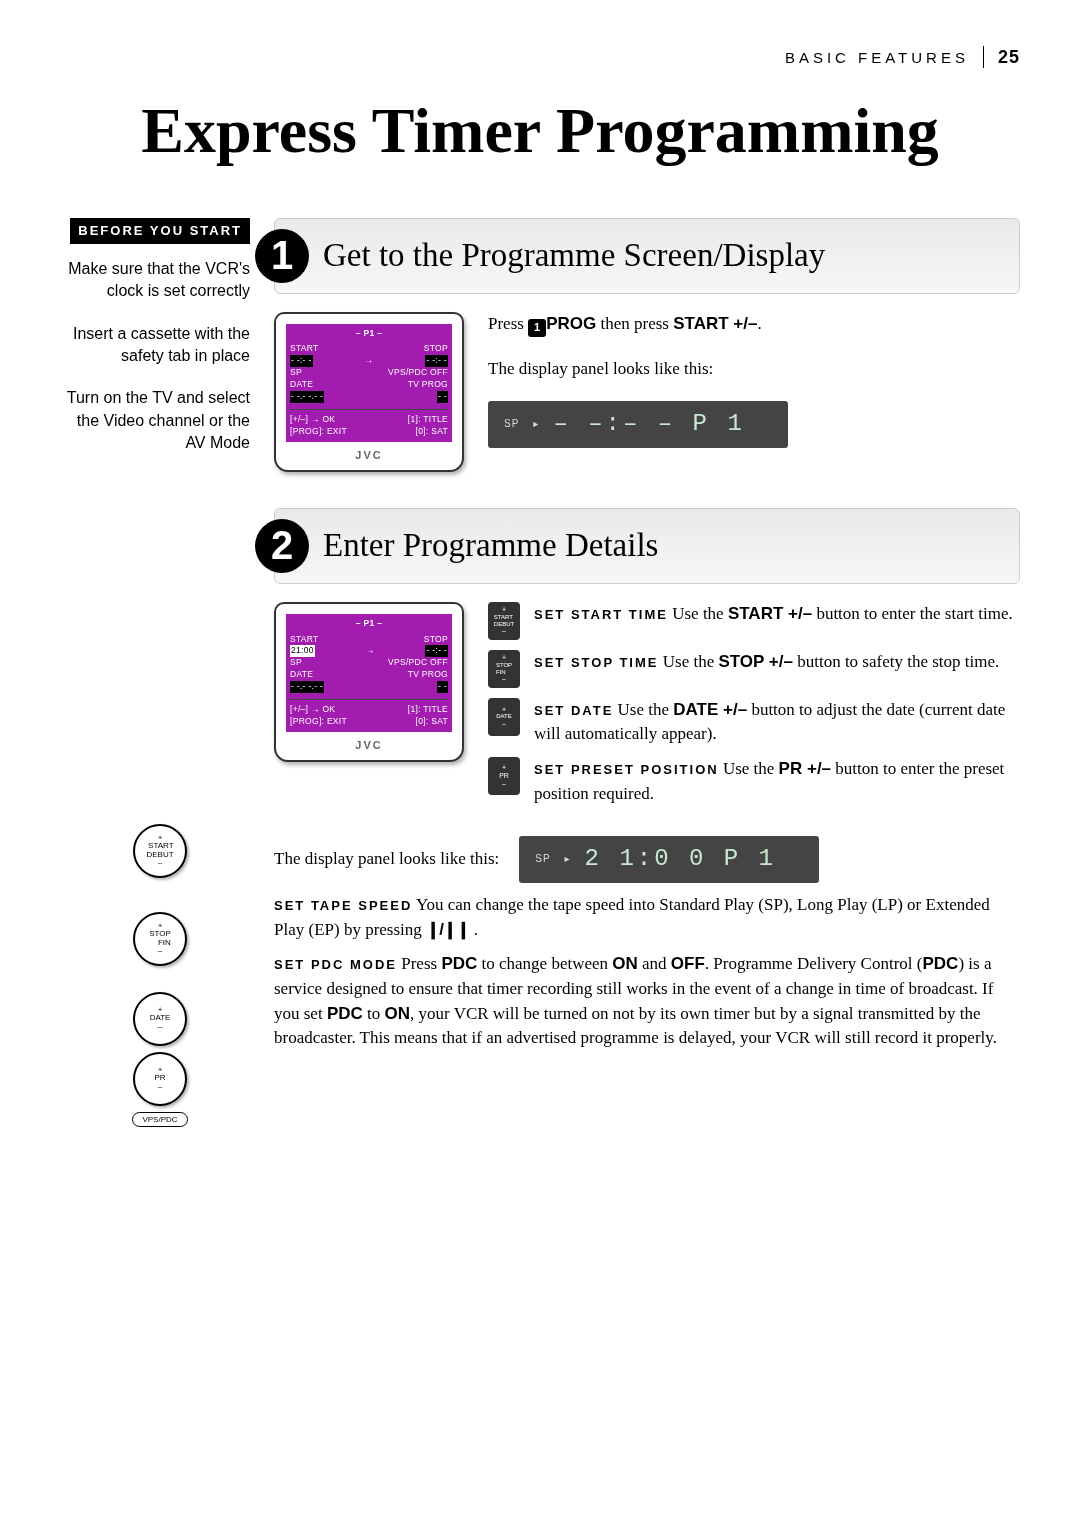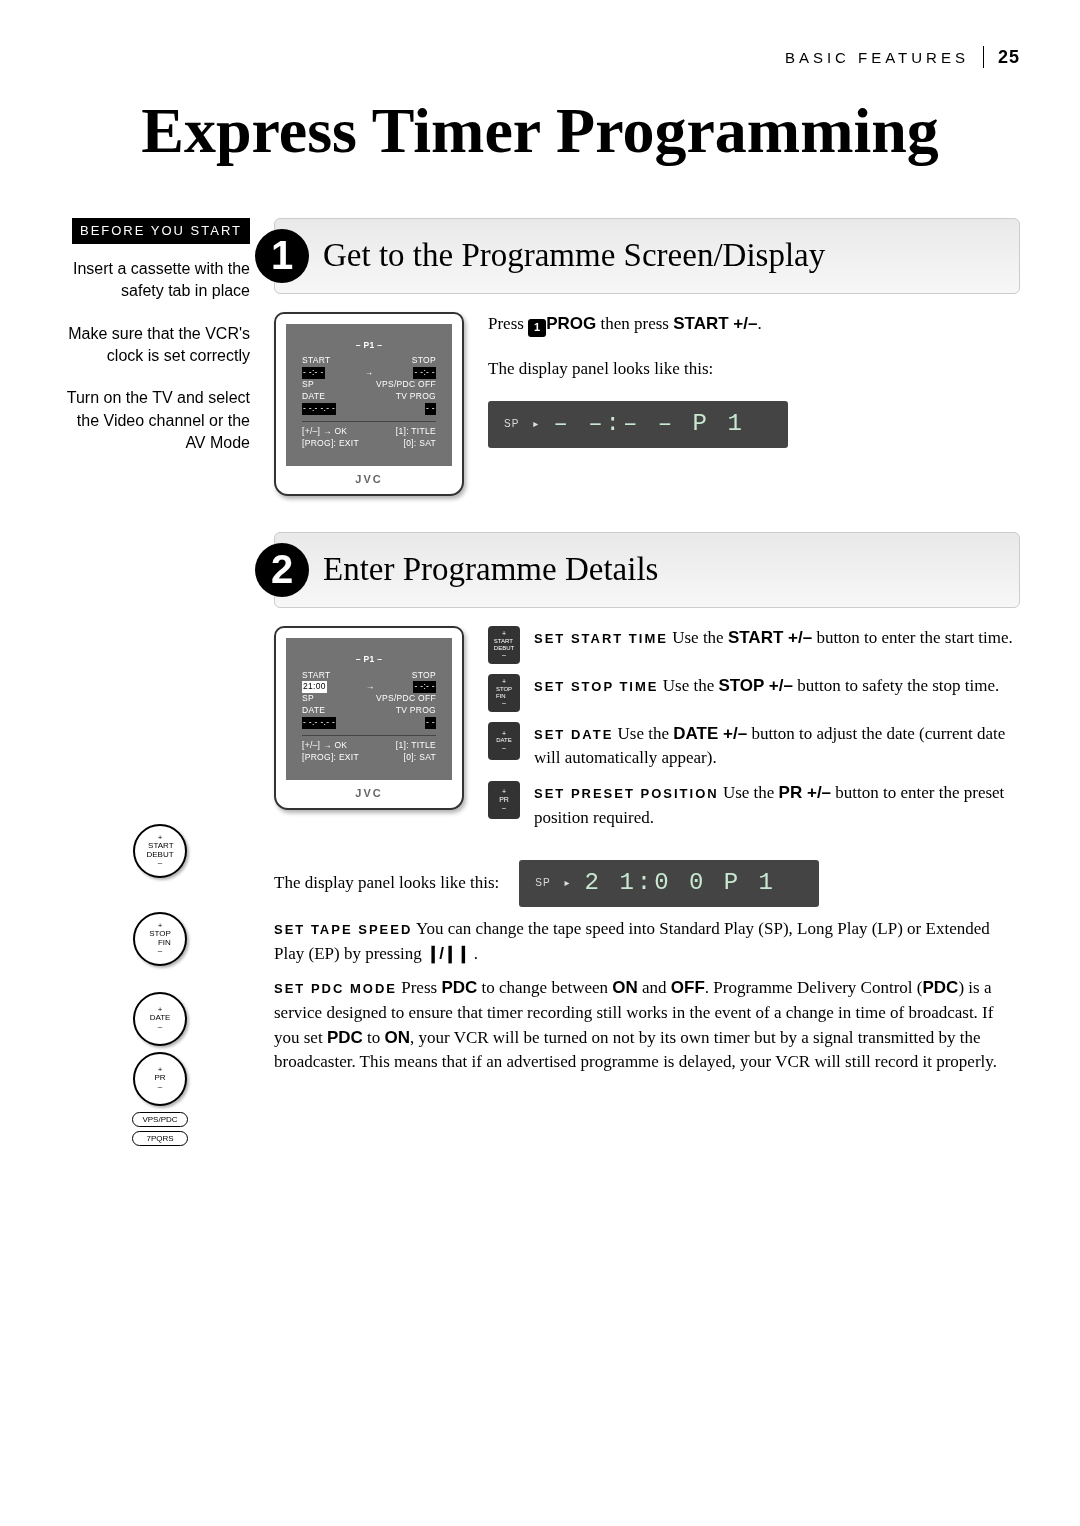--- a/index.html
+++ b/index.html
@@ -3,31 +3,31 @@
 <meta charset="utf-8">
 <style>
   * { box-sizing: border-box; margin: 0; padding: 0; }
   body { font-family: Georgia, 'Times New Roman', serif; color: #000; background: #fff; width: 1080px; padding: 30px 60px 40px 60px; position: relative; }
   .header-line { display: flex; justify-content: flex-end; align-items: center; gap: 14px; font-family: Arial, sans-serif; letter-spacing: 4px; font-size: 15px; margin-top: 16px; }
   .header-line .divider { width: 1px; height: 22px; background: #000; }
   .page-num { font-weight: bold; font-size: 18px; letter-spacing: 1px; }
   .main-title { font-family: Georgia, serif; font-weight: bold; text-align: center; font-size: 64px; line-height: 1.15; margin-top: 26px; margin-bottom: 50px; }
   .twocol { display: flex; gap: 24px; }
   .leftcol { width: 190px; flex: 0 0 190px; text-align: right; font-family: Arial, sans-serif; font-size: 16px; line-height: 1.4; position: relative; }
-  .before-tag { display: inline-block; background: #000; color: #fff; font-weight: normal; letter-spacing: 2px; font-size: 13px; padding: 4px 8px; margin-bottom: 14px; font-family: Arial, sans-serif; }
+  .before-tag { display: inline-block; background: #000; color: #fff; font-weight: bold; letter-spacing: 2px; font-size: 13px; padding: 4px 8px; margin-bottom: 14px; font-family: Arial, sans-serif; }
   .prep p { margin-bottom: 20px; }
   .rightcol { flex: 1; }
   .intro { font-family: Arial, sans-serif; font-weight: bold; font-size: 16px; line-height: 1.4; margin-bottom: 36px; }
   .step-head { display: flex; align-items: center; gap: 14px; background: linear-gradient(#e9e9e9,#f7f7f7); border: 1px solid #ccc; border-radius: 6px; padding: 10px 16px 10px 10px; margin-bottom: 18px; position: relative; }
   .step-num { width: 54px; height: 54px; border-radius: 50%; background: #000; color: #fff; font-weight: bold; font-size: 40px; display: flex; align-items: center; justify-content: center; font-family: Arial, sans-serif; margin-left: -30px; }
   .step-title { font-family: Georgia, serif; font-size: 33px; font-weight: 500; }
   .step-body { margin-bottom: 36px; font-size: 17px; line-height: 1.45; }
   .screen-row { display: flex; gap: 24px; align-items: flex-start; }
   .tv { width: 190px; border: 2px solid #333; border-radius: 10px 10px 14px 14px; padding: 10px 10px 6px 10px; background: #fff; box-shadow: 2px 3px 4px rgba(0,0,0,0.3); }
-  .tv-inner { background: #737373; color: #fff; font-family: Arial, sans-serif; font-size: 8.5px; padding: 16px; line-height: 1.4; letter-spacing: 0.3px; }
+  .tv-inner { background: #a21caf; color: #fff; font-family: Arial, sans-serif; font-size: 8.5px; padding: 4px; line-height: 1.4; letter-spacing: 0.3px; }
   .tv-row { display: flex; justify-content: space-between; }
   .tv-row.center { justify-content: center; font-weight: bold; margin-bottom: 4px; }
   .tv-val { display:inline-block; background:#000; color:#fff; padding:0 1px; }
   .tv-val.invert { background:#fff; color:#000; }
   .tv-hints { margin-top: 6px; border-top: 1px solid #444; padding-top: 4px; display:flex; justify-content:space-between; }
   .tv-logo { text-align: center; font-family: Arial, sans-serif; font-weight: bold; font-size: 11px; letter-spacing: 2px; color: #666; margin-top: 6px; }
   .screen-text { flex: 1; }
   .display-panel { background: #444; color: #c8e8d0; font-family: 'Courier New', monospace; font-size: 24px; letter-spacing: 3px; padding: 6px 16px; border-radius: 3px; display: inline-flex; align-items: center; gap: 14px; min-width: 300px; }
   .display-panel .tiny { font-size: 10px; letter-spacing: 1px; color: #ddd; font-family: Arial, sans-serif; }
   .detail-row { display: flex; gap: 14px; align-items: flex-start; margin-bottom: 10px; }
@@ -55,22 +55,22 @@
   <span class="page-num">25</span>
 </div>
 
 <h1 class="main-title">Express Timer Programming</h1>
 
 <div class="twocol">
 
   <div class="leftcol">
     <span class="before-tag">BEFORE YOU START</span>
     <div class="prep">
+      <p>Make sure that the VCR's clock is set correctly</p>
       <p>Insert a cassette with the safety tab in place</p>
-      <p>Make sure that the VCR's clock is set correctly</p>
       <p>Turn on the TV and select the Video channel or the AV Mode</p>
     </div>
 
     
     <div class="remote-col">
       <div class="remote-big-btn">
         <span>+</span>
         <span style="white-space:pre">START
 DEBUT</span>
         <span>–</span>

